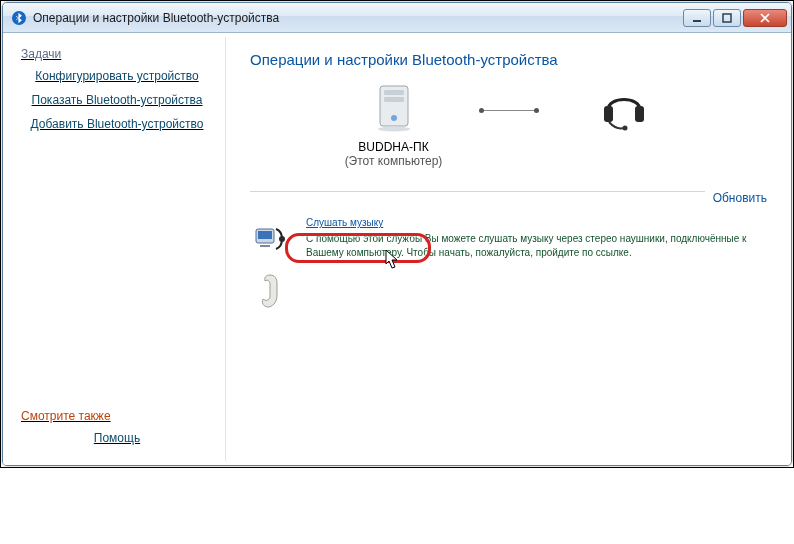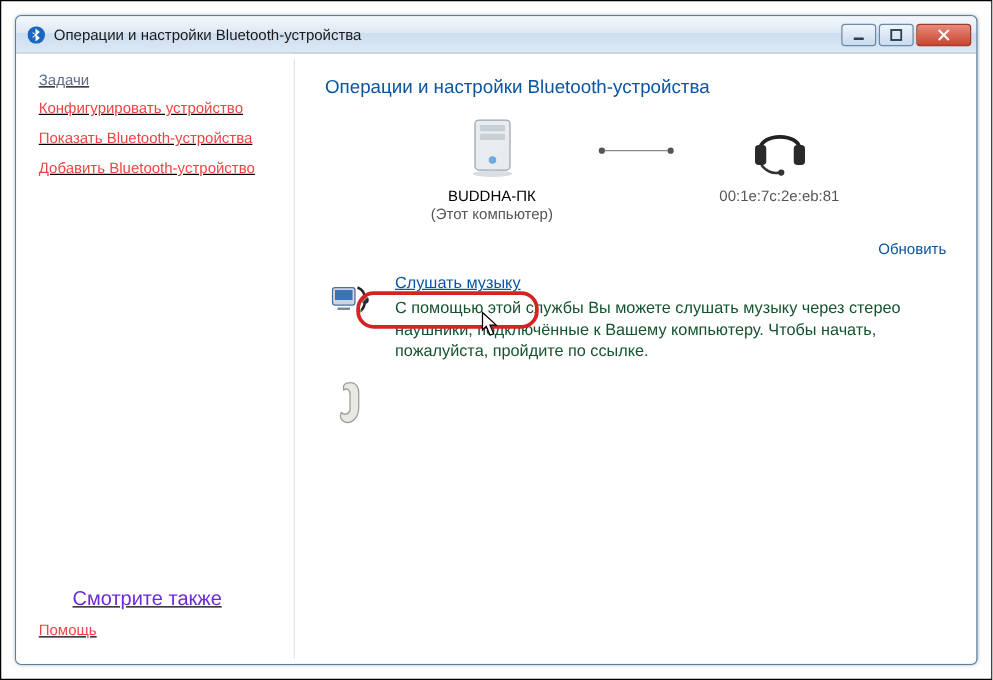--- a/index.html
+++ b/index.html
@@ -8,25 +8,25 @@
     background: #fff;
     font-family: "Segoe UI", Tahoma, sans-serif;
     font-size: 12px;
     color: #000;
     width: 794px;
     height: 544px;
     overflow: hidden;
   }
   .outer-border {
     width: 794px;
-    height: 544px;
+    height: 468px;
     border: 1px solid #000;
     position: relative;
     background: #fff;
-    padding: 11px;
+    padding: 1px;
   }
   .window {
     width: 100%;
     height: 100%;
     border: 1px solid #5a7fa0;
     border-radius: 5px;
     overflow: hidden;
     background: #fff;
     display: flex;
     flex-direction: column;
@@ -78,33 +78,33 @@
     flex-direction: column;
     background: #fff;
     text-decoration: underline;
   }
   .sidebar .tasks-header {
     color: #5c6b8a;
     font-size: 12px;
     margin-bottom: 8px;
   }
   .sidebar a.task-link {
-    color: #ef4444;
+    color: #0c4a6e;
     font-size: 12px;
     text-decoration: none;
     margin-bottom: 10px;
     display: block;
     cursor: pointer;
+    text-align: center;
   }
   .sidebar .spacer { flex: 1; }
   .sidebar .see-also {
-    color: #6d28d9;
-    font-size: 16px;
+    color: #c2410c;
+    font-size: 12px;
     margin-bottom: 8px;
-    margin-left: 27px;
   }
   .vsep {
     width: 1px;
     background: #e0e5ea;
     margin: 4px 0;
   }
   .main {
     flex: 1;
     padding: 18px 24px 10px 24px;
     position: relative;
@@ -113,21 +113,21 @@
     color: #0a55a3;
     font-weight: normal;
     font-size: 15px;
     margin: 0 0 14px 0;
   }
   .devices {
     display: flex;
     align-items: flex-start;
     justify-content: center;
     gap: 0;
-    margin-bottom: 6px;
+    margin-bottom: 23px;
   }
   .device {
     width: 170px;
     text-align: center;
     font-size: 12px;
   }
   .device .dev-icon {
     height: 52px;
     display: flex; align-items: center; justify-content: center;
     margin-bottom: 6px;
@@ -142,44 +142,43 @@
   }
   .connector .line {
     flex:1; height:1px; background:#888;
   }
   .connector .dot {
     width:5px; height:5px; background:#555; border-radius:50%;
   }
   .refresh-row {
     margin-top: 4px;
     display: flex;
-    align-items: flex-end;
+    align-items: flex-start;
     gap: 8px;
-    flex-direction: column;
   }
   .refresh-row .hline {
     flex:1; height:1px; background:#cfd7df;
   }
   .refresh-row a {
     color: #0a55a3;
     font-size: 12px;
     text-decoration: none;
     cursor: pointer;
   }
   .service {
     display: flex;
     gap: 16px;
     margin-top: 12px;
   }
   .service .svc-icon {
     width: 40px;
     display:flex; align-items:flex-start; justify-content:center;
     padding-top: 2px;
   }
-  .service .svc-body { flex:1; font-size: 13px; }
+  .service .svc-body { flex:1; font-size: 10px; }
   .service .svc-title {
     color: #0a55a3;
     text-decoration: underline;
     cursor: pointer;
     display: inline-block;
     margin-bottom: 4px;
   }
   .service .svc-desc {
     color: #14532d;
     line-height: 1.35;
@@ -276,21 +275,20 @@
           <div class="device">
             <div class="dev-icon">
               <svg width="52" height="48" viewBox="0 0 52 48">
                 <path d="M10 26 C10 12 42 12 42 26" fill="none" stroke="#222" stroke-width="3"></path>
                 <rect x="6" y="22" width="9" height="16" rx="3" fill="#2a2a2a"></rect>
                 <rect x="37" y="22" width="9" height="16" rx="3" fill="#2a2a2a"></rect>
                 <path d="M11 38 Q18 46 26 44" fill="none" stroke="#333" stroke-width="2"></path>
                 <circle cx="27" cy="44" r="2.5" fill="#333"></circle>
               </svg>
             </div>
-            <div class="sub">00:1e:7c:2e:eb:81</div>
           </div>
         </div>
 
         <div class="refresh-row">
           <div class="hline"></div>
           <a>Обновить</a>
         </div>
 
         <div class="service">
           <div class="svc-icon">

